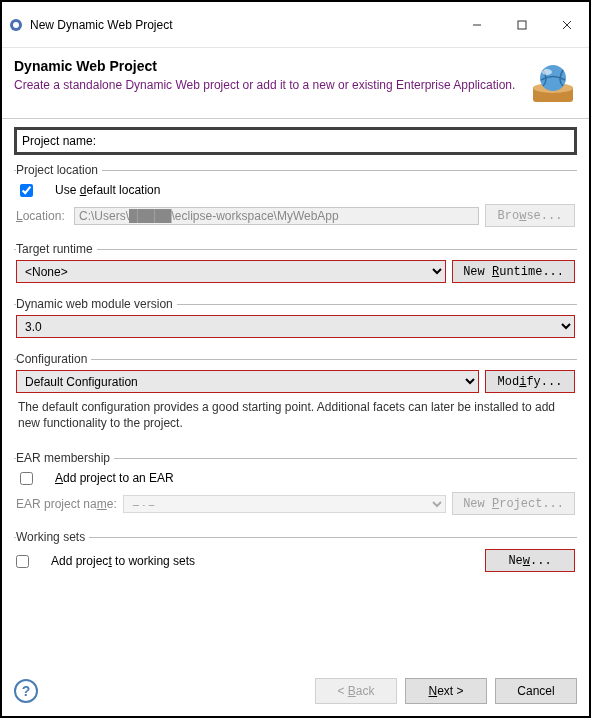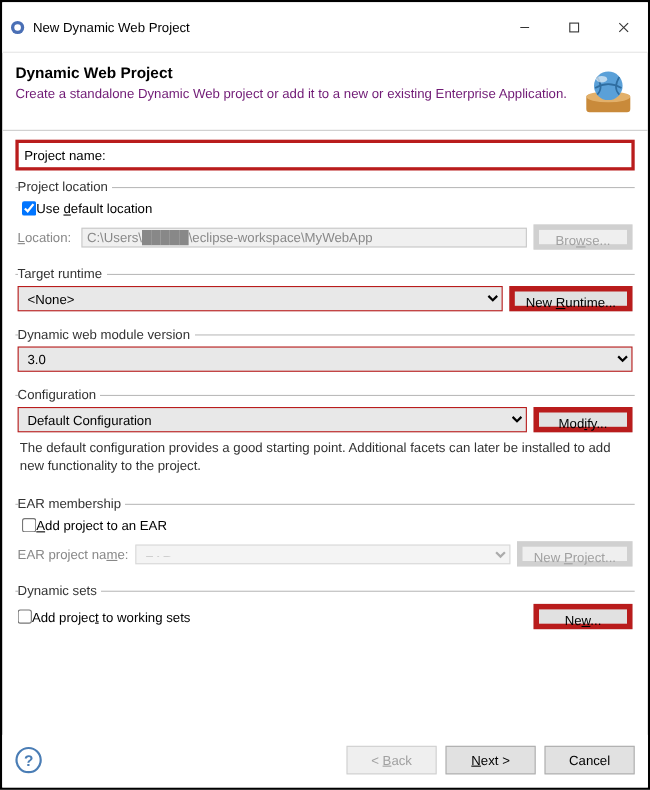--- a/index.html
+++ b/index.html
@@ -43,21 +43,21 @@
   .header h1 { font-size: 14px; font-weight: bold; margin-bottom: 4px; }
   .header p { font-size: 12px; color: #701a75; }
   .header-icon {
     width: 48px; height: 48px;
     align-self: center;
   }
   .content {
     padding: 8px 12px;
   }
   .project-name-row {
-    border: 3px solid #b91c1c;
+    border: 3px solid #404040;
     padding: 4px 5px;
     display: flex;
     align-items: flex-start;
     gap: 4px;
     margin-bottom: 8px;
   }
   .project-name-row label { white-space: nowrap; }
   .project-name-row input {
     flex: 1;
     border: 1px solid #7a7a7a;
@@ -70,21 +70,21 @@
     border-top: 1px solid #bbb;
     padding: 4px 2px 8px 2px;
     margin-bottom: 6px;
   }
   fieldset.group > legend {
     padding: 0 4px 0 0;
     color: #333;
     font-size: 12px;
   }
   .checkbox-row {
-    display: flex; align-items: flex-start; gap: 0; padding: 2px 0 6px 4px;
+    display: flex; align-items: flex-end; gap: 22px; padding: 2px 0 6px 4px;
   }
   .checkbox-row input[type="checkbox"] {
     width: 13px; height: 13px;
   }
   .form-row {
     display: flex; align-items: center; gap: 6px; padding: 1px 0;
   }
   .form-row label { min-width: 52px; }
   .form-row label.wide { min-width: 100px; }
   .form-row input[type="text"],
@@ -95,23 +95,23 @@
     font-family: inherit; font-size: 12px;
     background: #fff;
     height: 18px;
   }
   .form-row input[disabled], .form-row select[disabled] {
     background: #f0f0f0; color: #888; border-color: #c8c8c8;
   }
   .form-row label.disabled { color: #888; }
   button.std {
     background: #e1e1e1;
-    border: 5px solid #b91c1c;
+    border: 1px solid #b91c1c;
     padding: 3px 10px;
-    font-family: Liberation Sans, sans-serif; font-size: 12px;
+    font-family: Liberation Mono, monospace; font-size: 12px;
     min-width: 90px; height: 23px;
     cursor: default;
   }
   button.std[disabled] {
     color: #a0a0a0;
     background: #efefef;
     border-color: #d0d0d0;
   }
   select.full {
     width: 100%;
@@ -269,21 +269,21 @@
     <div class="form-row">
       <label class="wide disabled">EAR project na<span class="underline-key">m</span>e:</label>
       <select disabled="">
         <option>EAR</option>
       </select>
       <button class="std" disabled="">New <span class="underline-key">P</span>roject...</button>
     </div>
   </fieldset>
 
   <fieldset class="group">
-    <legend>Dynamic sets</legend>
+    <legend>Working sets</legend>
     <div class="form-row" style="justify-content:space-between;">
       <div class="checkbox-row" style="padding:0;">
         <input type="checkbox" style="">
         <label>Add projec<span class="underline-key">t</span> to working sets</label>
       </div>
       <button class="std">Ne<span class="underline-key">w</span>...</button>
     </div>
     <div style="height:4px;"></div>
   </fieldset>
 

